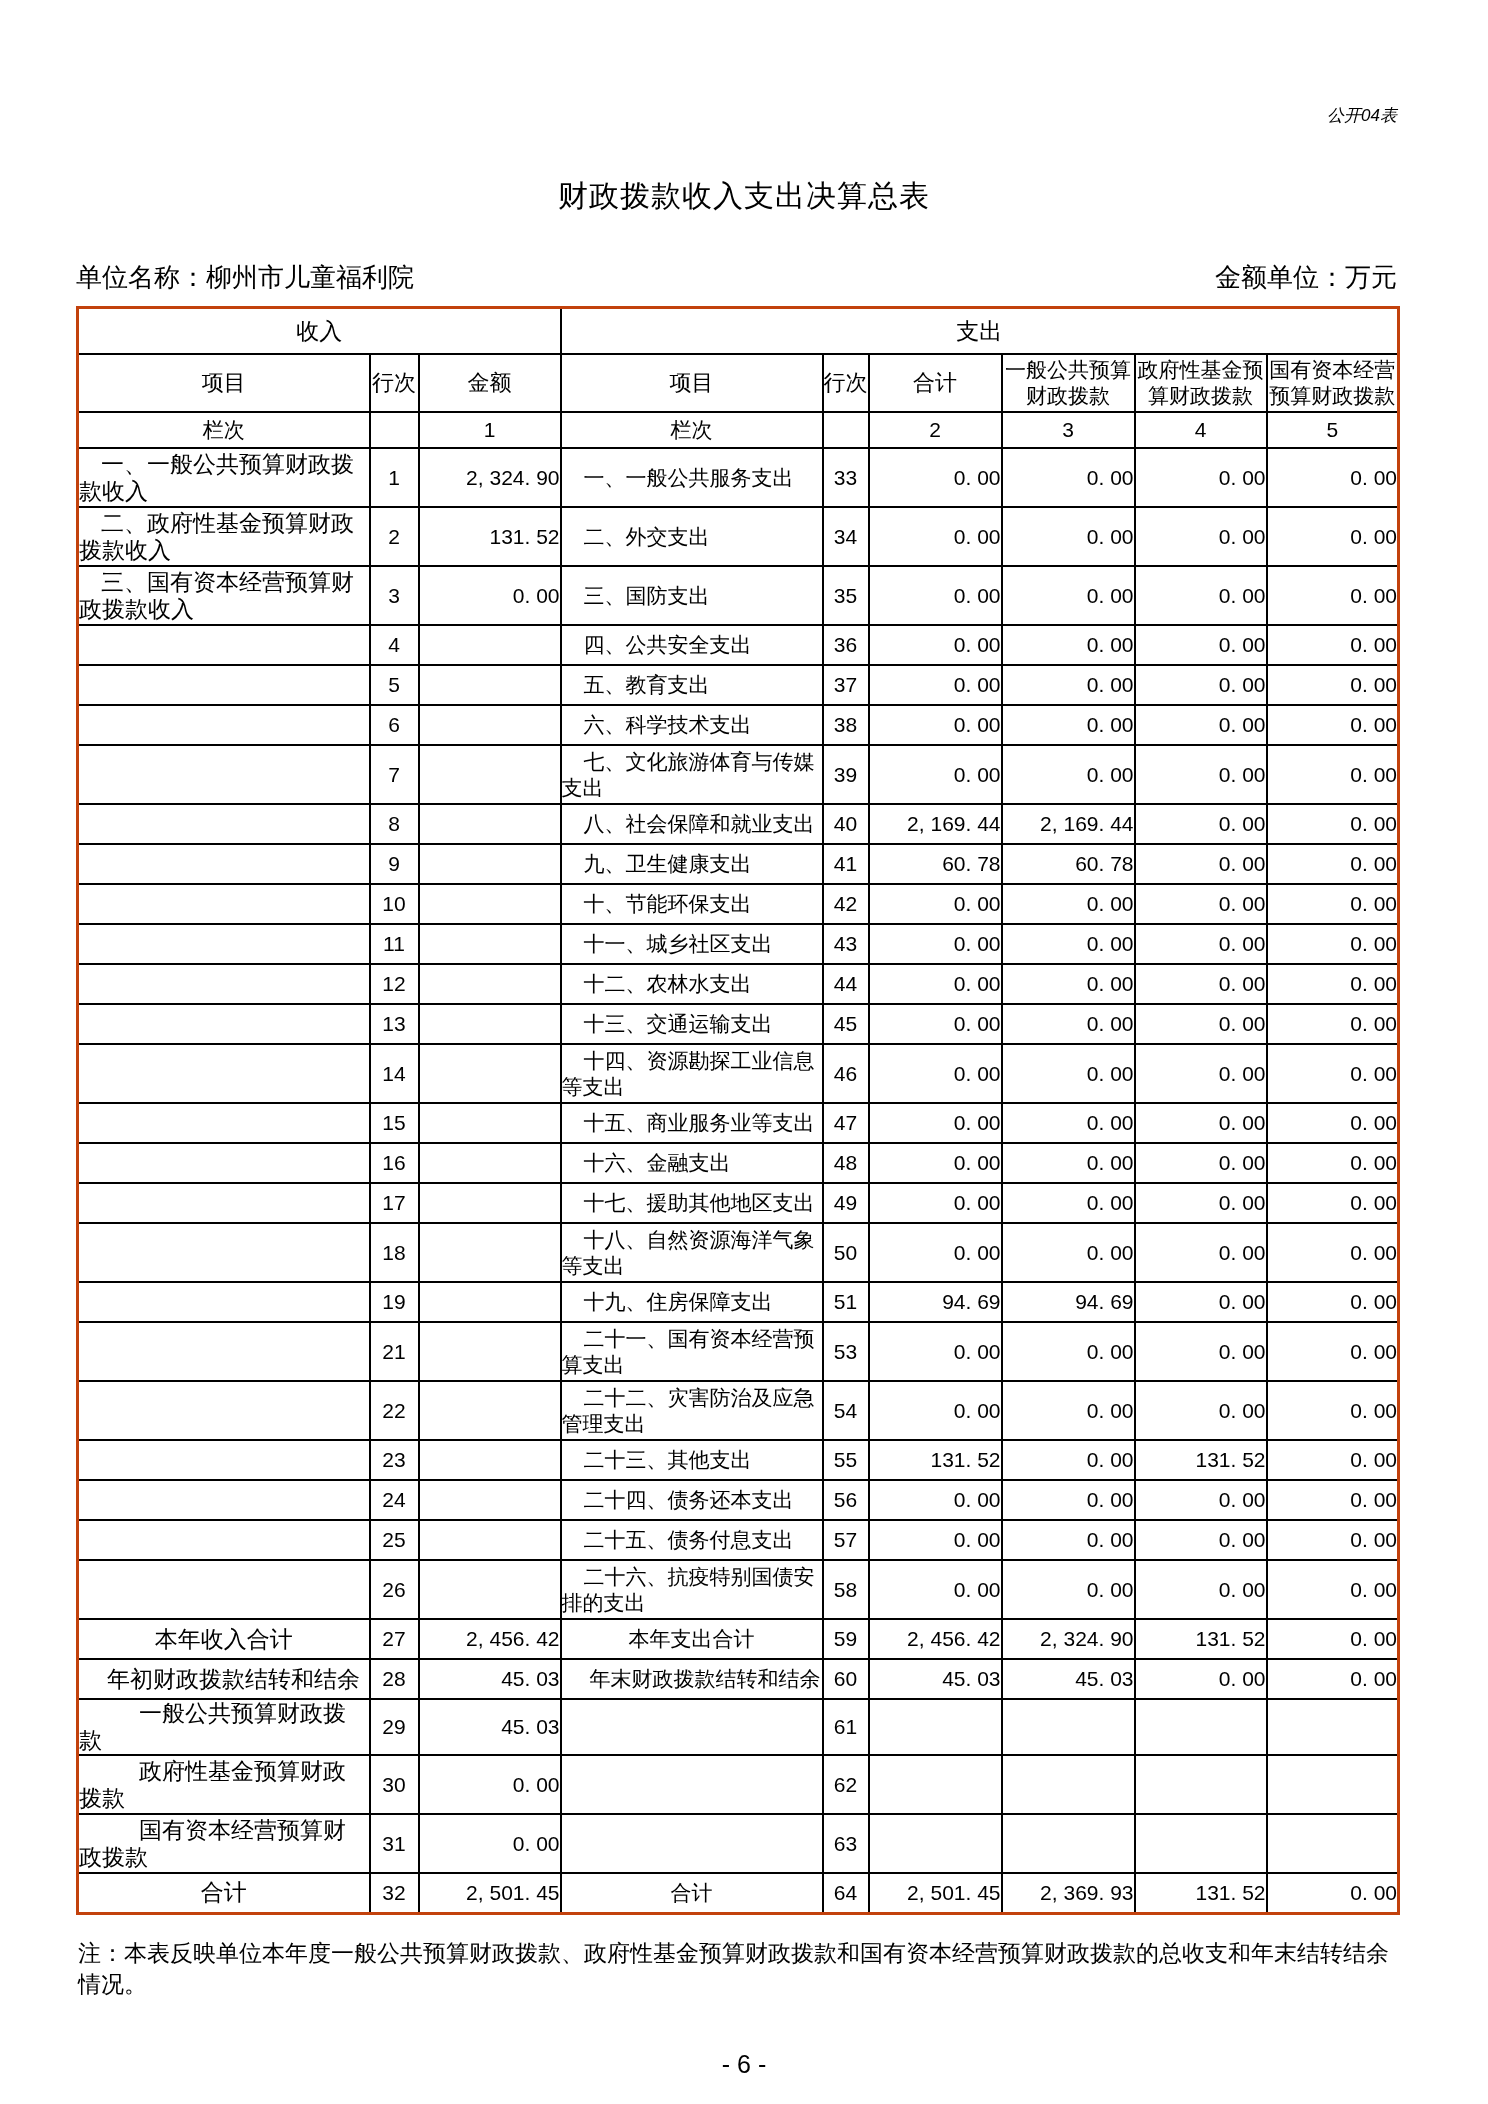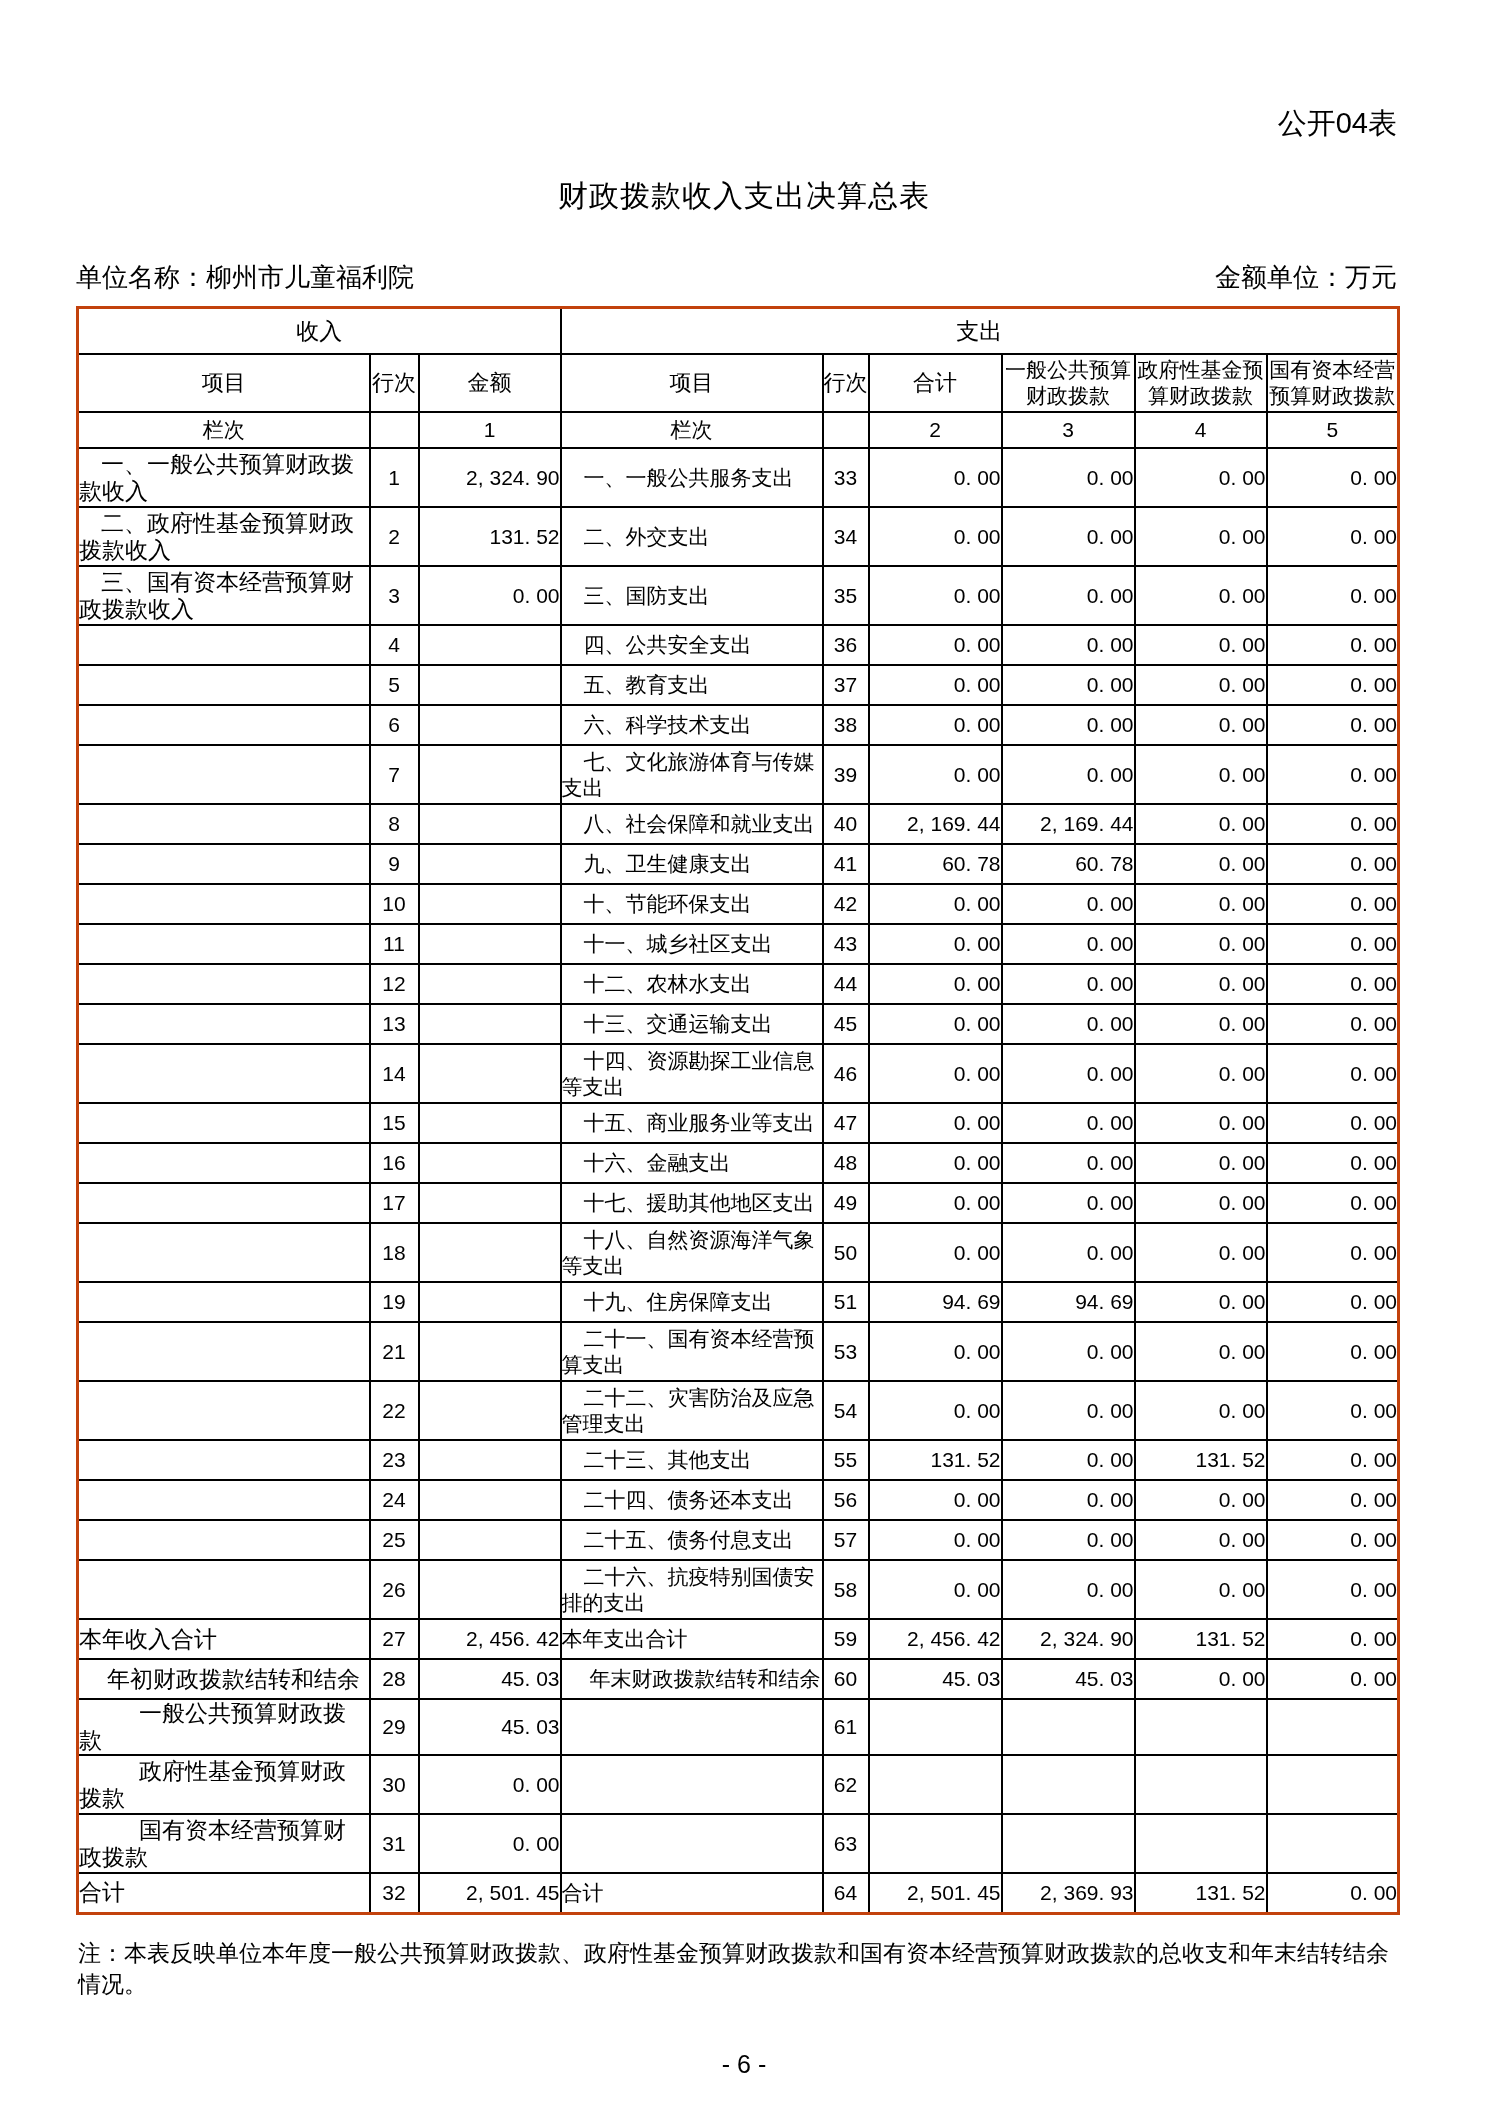--- a/index.html
+++ b/index.html
@@ -1,21 +1,21 @@
 <!DOCTYPE html>
 <html><head>
 <meta charset="utf-8">
 <style>
   html,body { margin:0; padding:0; }
   body {
     width:1488px; height:2104px; position:relative;
     background:#ffffff; color:#000;
     font-family:"Liberation Sans","DejaVu Sans",sans-serif;
   }
-  .form-label { position:absolute; top:104px; right:91px; font-size:29px; }
+  .form-label { position:absolute; top:104px; right:91px; font-size:17px;font-style:italic; }
   .doc-title {
     position:absolute; top:176px; left:0; width:100%;
     text-align:center; font-size:30px; font-weight:normal; letter-spacing:1px;
   }
   .unit-row {
     position:absolute; top:260px; left:76px; width:1321px;
     display:flex; justify-content:space-between; font-size:26px;
   }
   table.main {
     position:absolute; top:306px; left:76px; width:1321px;
@@ -30,21 +30,21 @@
   tr.hdr th { height:56px; font-size:22px; text-align:center; line-height:26px; }
   tr.hdr th.small { font-size:21px; }
   tr.idx td { height:34px; font-size:21px; text-align:center; }
   tr.s { height:40px; }
   tr.t { height:59px; }
   td.item { text-align:left; font-size:23px; line-height:27px; }
   td.item.e { font-size:21px; line-height:26px; }
   td.ind  { text-indent:22px; }
   td.ind-s{ text-indent:28px; }
   td.ind2 { text-indent:60px; }
-  td.cb   { text-align:left; font-weight:bold; text-indent:0; }
+  td.cb   { text-align:center; font-weight:bold; text-indent:0; }
   td.num  { text-align:right; padding-right:5px; font-size:21px; }
   td.rno  { text-align:center; font-size:21px; }
   .note {
     position:absolute; top:1938px; left:78px; width:1321px;
     font-size:23px; line-height:31px; text-align:left;
   }
   .pageno {
     position:absolute; top:2050px; left:0; width:100%;
     text-align:center; font-size:25px;
   }

